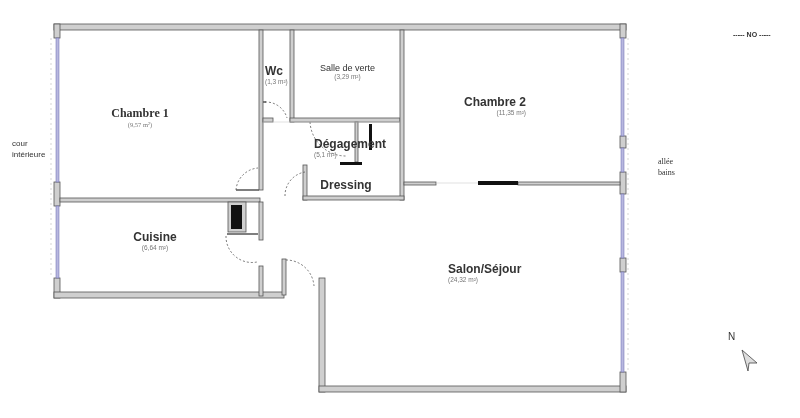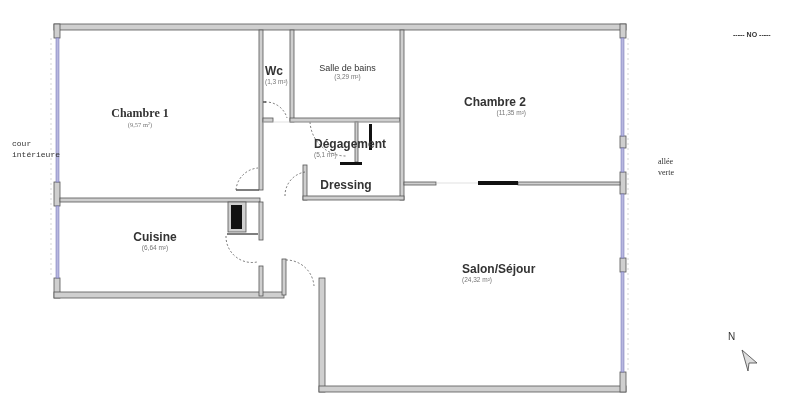--- a/index.html
+++ b/index.html
@@ -91,45 +91,45 @@
 
 <div class="lbl" style="left:100px;top:106px;width:80px;font-family:Liberation Serif, serif;">
   <div class="room-name">Chambre 1</div>
   <div class="room-area">(9,57 m²)</div>
 </div>
 <div class="lbl" style="left:265px;top:64px;text-align:left;">
   <div class="room-name">Wc</div>
   <div class="room-area">(1,3 m²)</div>
 </div>
 <div class="lbl" style="left:305px;top:63px;width:85px;">
-  <div class="room-name" style="font-weight:normal;font-size:9px;">Salle de bains</div>
+  <div class="room-name" style="font-weight:normal;font-size:9px;">Salle de verte</div>
   <div class="room-area">(3,29 m²)</div>
 </div>
 <div class="lbl" style="left:446px;top:95px;width:80px;text-align:right;">
   <div class="room-name">Chambre 2</div>
   <div class="room-area">(11,35 m²)</div>
 </div>
 <div class="lbl" style="left:314px;top:137px;text-align:left;">
   <div class="room-name">Dégagement</div>
   <div class="room-area">(5,1 m²)</div>
 </div>
 <div class="lbl" style="left:316px;top:178px;width:60px;">
   <div class="room-name" style="font-weight:bold;">Dressing</div>
 </div>
 <div class="lbl" style="left:125px;top:230px;width:60px;">
   <div class="room-name">Cuisine</div>
   <div class="room-area">(6,64 m²)</div>
 </div>
-<div class="lbl" style="left:448px;top:262px;text-align:left;margin-left:14px;">
+<div class="lbl" style="left:448px;top:262px;text-align:left;">
   <div class="room-name">Salon/Séjour</div>
   <div class="room-area">(24,32 m²)</div>
 </div>
 
-<div class="lbl ext" style="left:12px;top:138px;font-family:Liberation Mono, monospace;">
+<div class="lbl ext" style="left:12px;top:138px;">
   <div>cour</div>
   <div>intérieure</div>
 </div>
 <div class="lbl ext" style="left:658px;top:156px;font-family:Liberation Serif, serif;">
   <div>allée</div>
-  <div>verte</div>
+  <div>bains</div>
 </div>
 <div class="lbl orient" style="left:733px;top:31px;">----- NO -----</div>
 <div class="lbl north" style="left:728px;top:331px;">N</div>
 
 </body></html>

